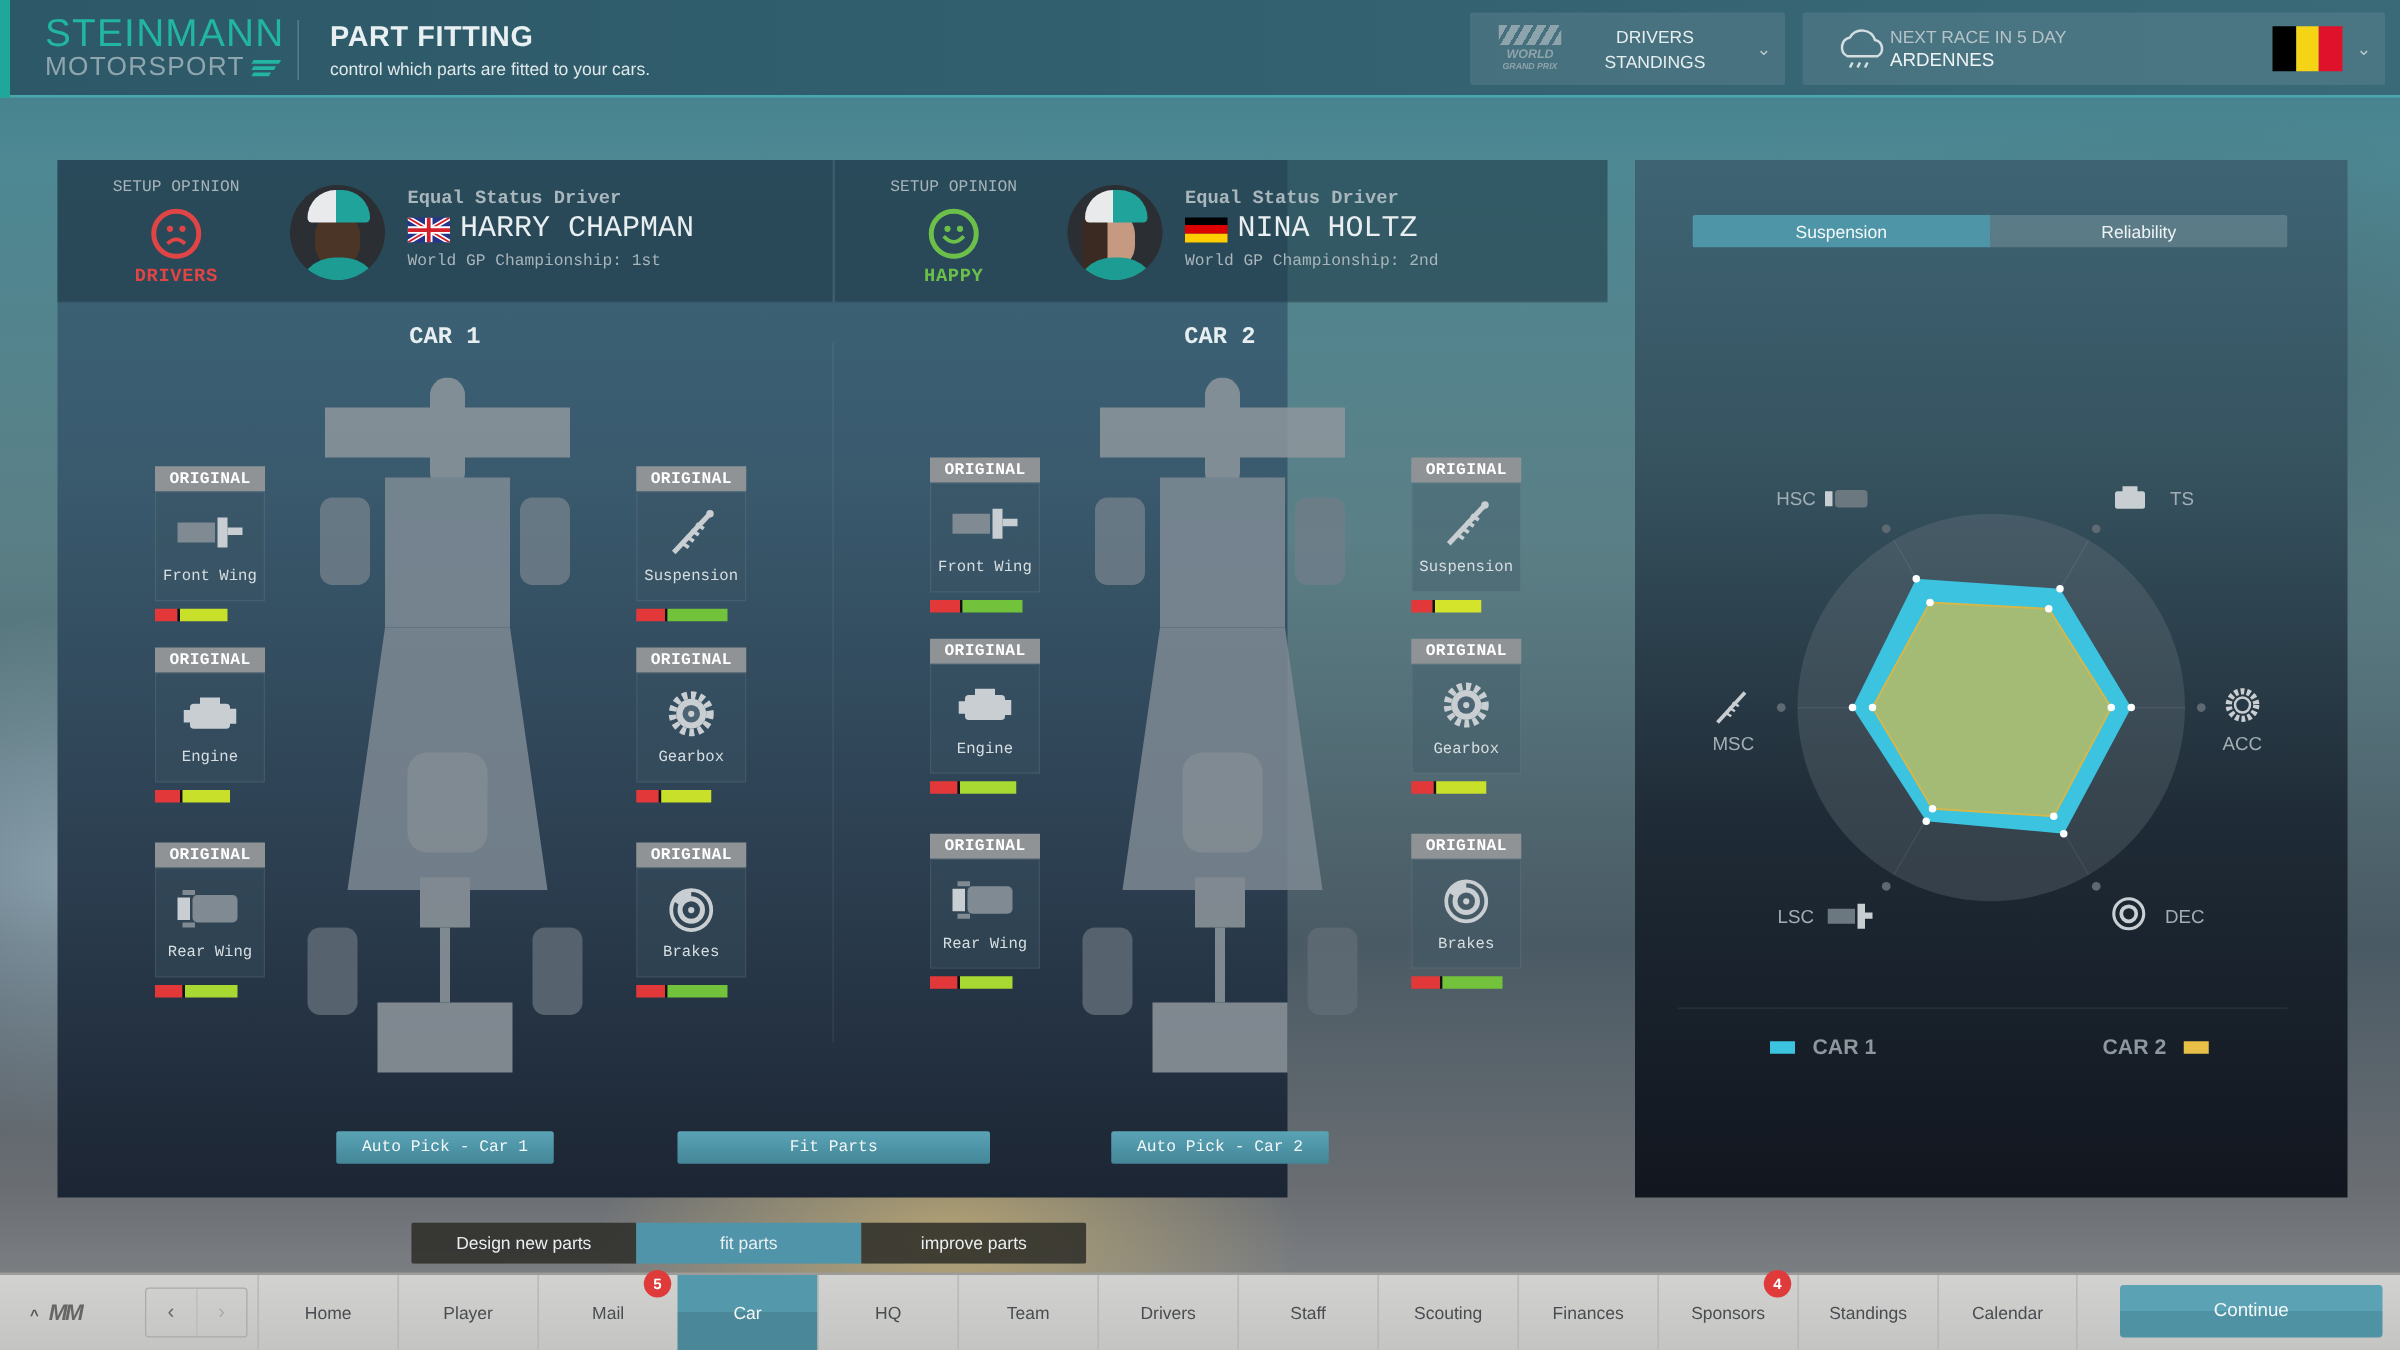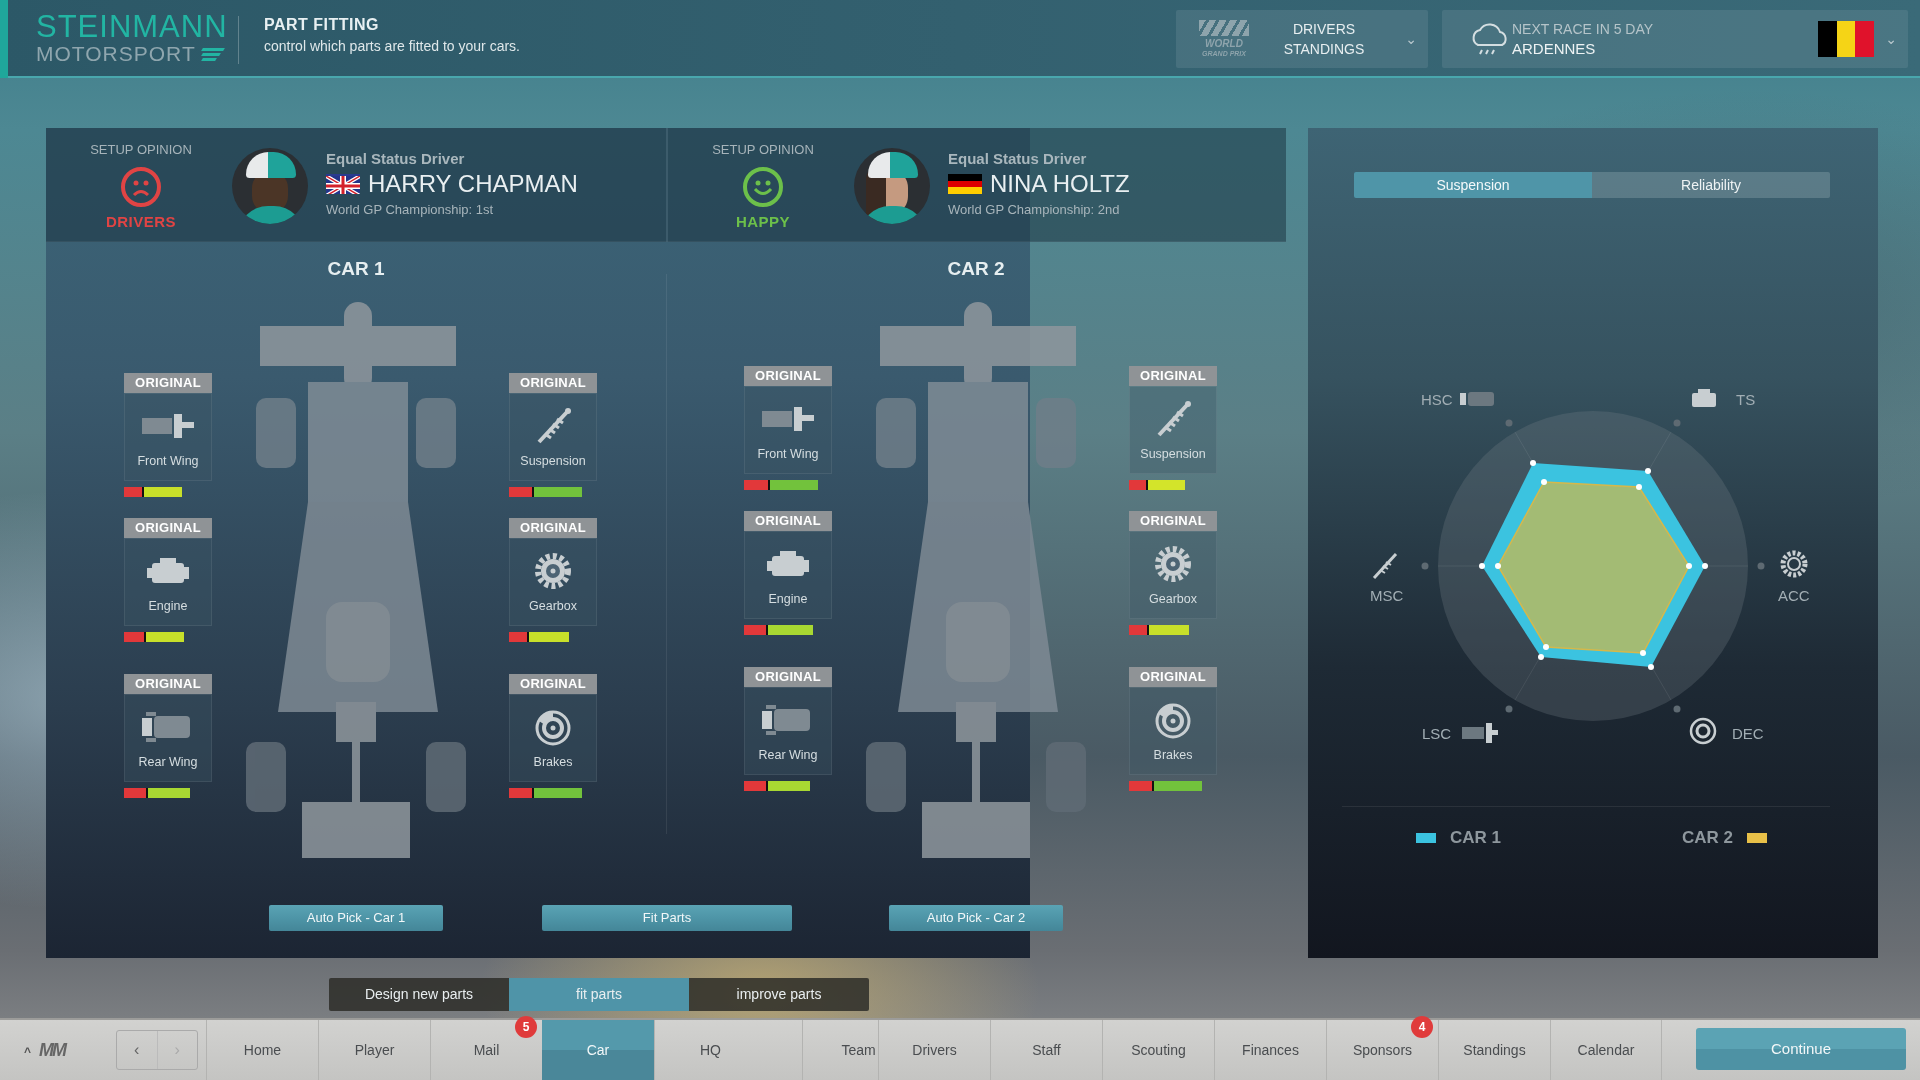--- a/index.html
+++ b/index.html
@@ -13,37 +13,37 @@
 
 .topbar{position:absolute;left:0;top:0;width:1920px;height:78px;background:linear-gradient(90deg,#2c5867,#33606f 50%,#3a6a78);border-bottom:2px solid #49a7ad}
 .topbar .accent{position:absolute;left:0;top:0;width:8px;height:78px;background:#1fa79b}
 .logo{position:absolute;left:36px;top:12px;width:180px}
 .logo .l1{font-size:31px;letter-spacing:1px;color:#22b5a3;line-height:30px;font-weight:300}
 .logo .l2{font-size:21px;letter-spacing:1px;color:#8fa6ae;line-height:24px;display:flex;align-items:center;gap:6px}
 .logo .stripes{display:inline-flex;flex-direction:column;gap:2px}
 .logo .stripes i{display:block;height:3px;background:#22b5a3;transform:skewX(-30deg)}
 .vsep{position:absolute;left:238px;top:16px;width:1px;height:48px;background:rgba(255,255,255,.25)}
 .ptitle{position:absolute;left:264px;top:16px}
-.ptitle .t{font-size:16px;font-weight:700;letter-spacing:.5px;color:#e8f0f2}
+.ptitle .t{font-size:23px;font-weight:700;letter-spacing:.5px;color:#e8f0f2}
 .ptitle .s{font-size:14px;color:#dfe8ea;margin-top:4px}
 .hbox{position:absolute;top:10px;height:58px;background:rgba(120,150,160,.28);border-radius:2px;display:flex;align-items:center}
 .standings{left:1176px;width:252px}
 .wgp{width:60px;margin-left:18px;color:#8ea4ac;font-size:10px;font-weight:700;font-style:italic;line-height:12px;text-align:center}
 .wgp .flag{width:50px;height:16px;margin:0 auto 2px;background:repeating-linear-gradient(120deg,#8ea4ac 0 6px,transparent 6px 9px)}
 .standings .lbl{flex:1;text-align:center;font-size:14px;line-height:20px;color:#e7eef0}
 .chev{width:34px;text-align:center;color:#b8c7cc;font-size:14px}
 .race{left:1442px;width:466px}
 .cloud{margin-left:26px;width:44px;height:40px;position:relative}
 .race .txt{flex:1;text-align:left;padding-right:14px;line-height:20px}
 .race .txt .a{font-size:14px;color:#b5c4c9}
 .race .txt .b{font-size:15px;color:#eef3f4}
 .beflag{width:56px;height:36px;display:flex}
 .beflag i{flex:1}
 
-.cars{position:absolute;left:46px;top:128px;width:984px;height:830px;background:linear-gradient(180deg,#3b6578 0%,#3a5a6e 30%,#2b3d4e 70%,#1c2533 100%);}
+.cars{position:absolute;left:46px;top:128px;width:984px;height:830px;background:linear-gradient(180deg,#3b6578 0%,#3a5a6e 30%,#2b3d4e 70%,#1c2533 100%);font-family:Liberation Mono, monospace;}
 .driverbar{position:absolute;left:0;top:0;width:1240px;height:114px;background:rgba(28,52,66,.55);border-bottom:1px solid rgba(255,255,255,.06)}
 .dcell{position:absolute;top:0;width:620px;height:114px}
 .dcell + .dcell{border-left:2px solid rgba(80,110,125,.5)}
 .opinion{position:absolute;left:40px;top:14px;width:110px;text-align:center}
 .opinion .h{font-size:13px;color:#a7b4ba}
 .face{width:40px;height:40px;border-radius:50%;margin:10px auto 6px;position:relative;border:4px solid}
 .opinion .m{font-size:15px;font-weight:700;letter-spacing:.5px}
 .avatar{position:absolute;left:186px;top:20px;width:76px;height:76px;border-radius:50%;background:#2b2f33;overflow:hidden}
 .avatar .cap{position:absolute;left:14px;top:4px;width:50px;height:26px;border-radius:25px 25px 4px 4px;background:linear-gradient(90deg,#e8eaeb 45%,#1fa39a 45%)}
 .avatar .head{position:absolute;left:20px;top:24px;width:36px;height:40px;border-radius:40%;}
@@ -588,21 +588,21 @@
   <div class="mm"><span class="up">^</span><span>MM</span></div>
   <div class="arrows">
     <div>‹</div>
     <div>›</div>
   </div>
   <div class="navitem" style="left:206px">Home</div>
   <div class="navitem" style="left:318px">Player</div>
   <div class="navitem" style="left:430px"><span>Mail</span><span class="badge" style="left:84px">5</span></div>
   <div class="navitem act" style="left:542px">Car</div>
   <div class="navitem" style="left:654px">HQ</div>
-  <div class="navitem" style="left:802px">Team</div>
+  <div class="navitem" style="left:766px">Team</div>
   <div class="navitem" style="left:878px">Drivers</div>
   <div class="navitem" style="left:990px">Staff</div>
   <div class="navitem" style="left:1102px">Scouting</div>
   <div class="navitem" style="left:1214px">Finances</div>
   <div class="navitem" style="left:1326px"><span>Sponsors</span><span class="badge" style="left:84px">4</span></div>
   <div class="navitem" style="left:1438px">Standings</div>
   <div class="navitem" style="left:1550px;border-right:1px solid #b3b3b1">Calendar</div>
   <div class="cont">Continue</div>
 </div>
 

